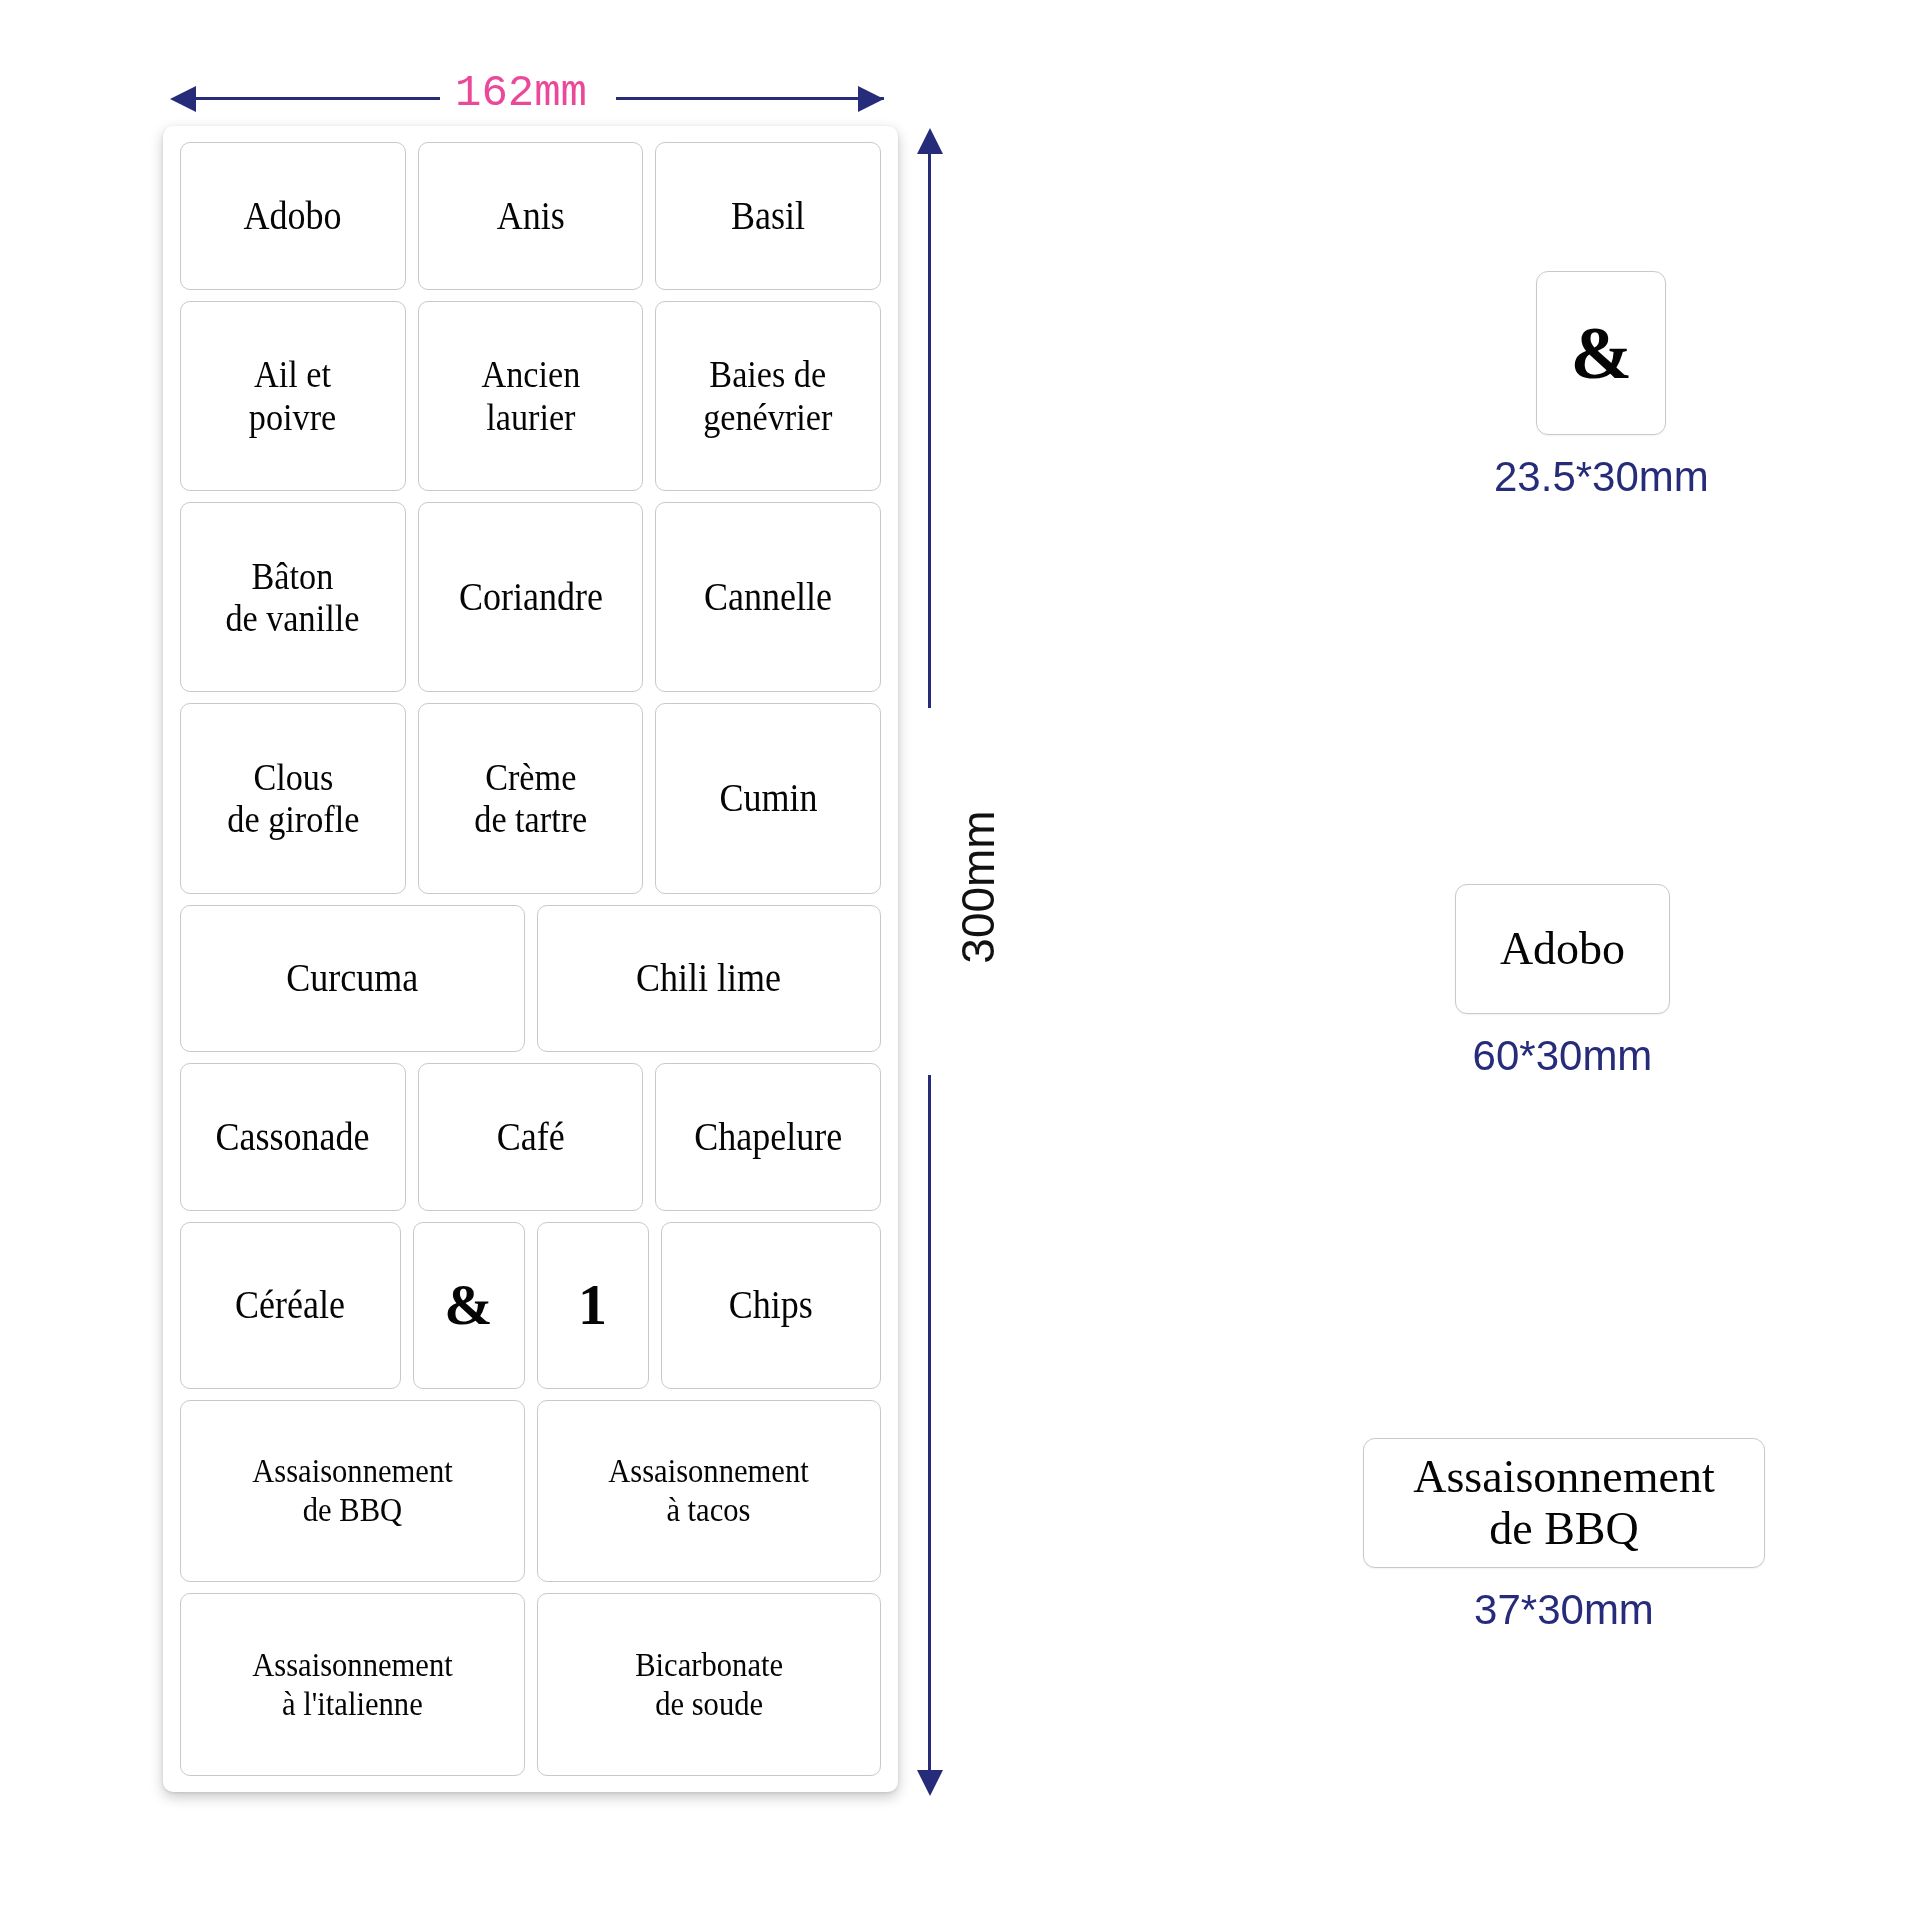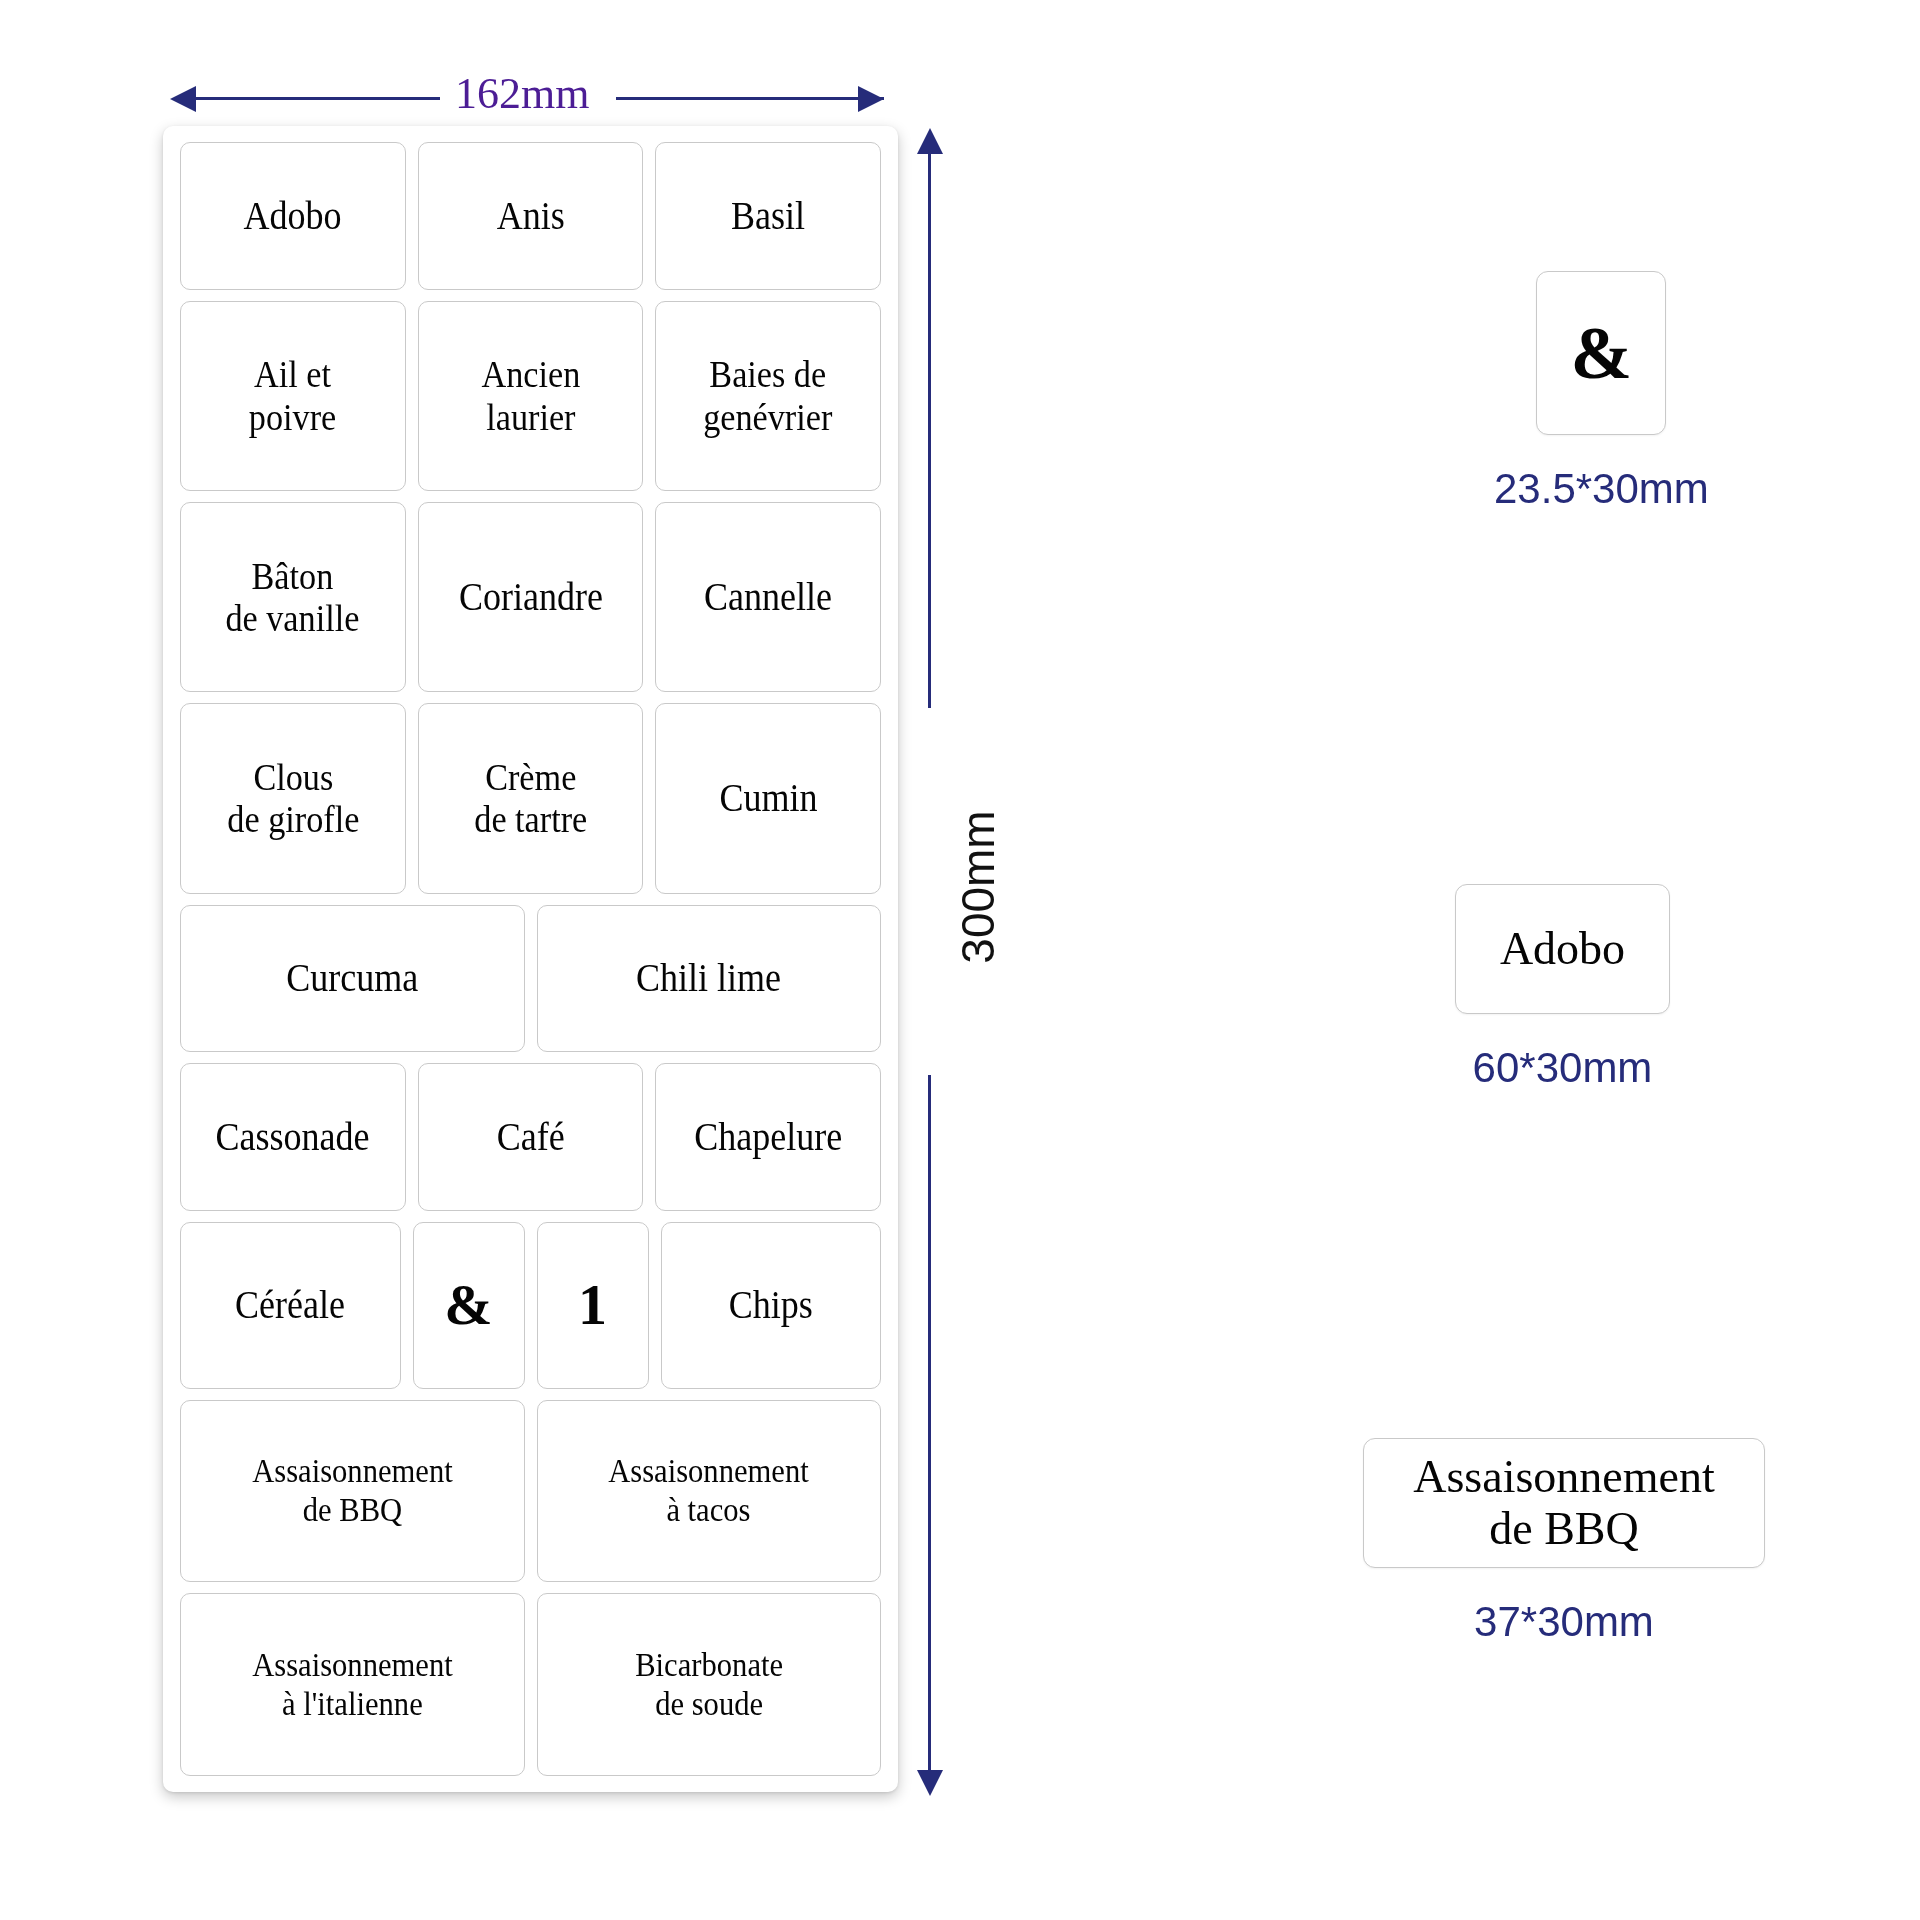--- a/index.html
+++ b/index.html
@@ -12,22 +12,22 @@
     width: 1920px;
     height: 1920px;
     position: relative;
     overflow: hidden;
     font-family: "Liberation Serif", "DejaVu Serif", serif;
   }
 
   
   .dim-text {
     position: absolute;
-    font-family: Liberation Serif, serif;
-    color: #4c1d95;
+    font-family: Liberation Mono, monospace;
+    color: #ec4899;
     font-size: 44px;
     letter-spacing: 0px;
     white-space: nowrap;
   }
 
   #top-dim-label {
     left: 455px;
     top: 68px;
   }
 
@@ -160,21 +160,21 @@
 
   .sample .stxt {
     font-family: "Liberation Serif", "DejaVu Serif", serif;
     white-space: pre-line;
   }
 
   .sample-caption {
     font-family: "Liberation Sans", "DejaVu Sans", sans-serif;
     color: #262c7a;
     font-size: 42px;
-    margin-top: 30px;
+    margin-top: 18px;
     white-space: nowrap;
   }
 
   #sample-amp      { left: 1494px; top: 271px; }
   #sample-amp .sample   { width: 130px; height: 164px; }
   #sample-amp .stxt     { font-size: 74px; font-weight: 700; }
 
   #sample-adobo    { left: 1455px; top: 884px; }
   #sample-adobo .sample { width: 215px; height: 130px; }
   #sample-adobo .stxt   { font-size: 46px; }

